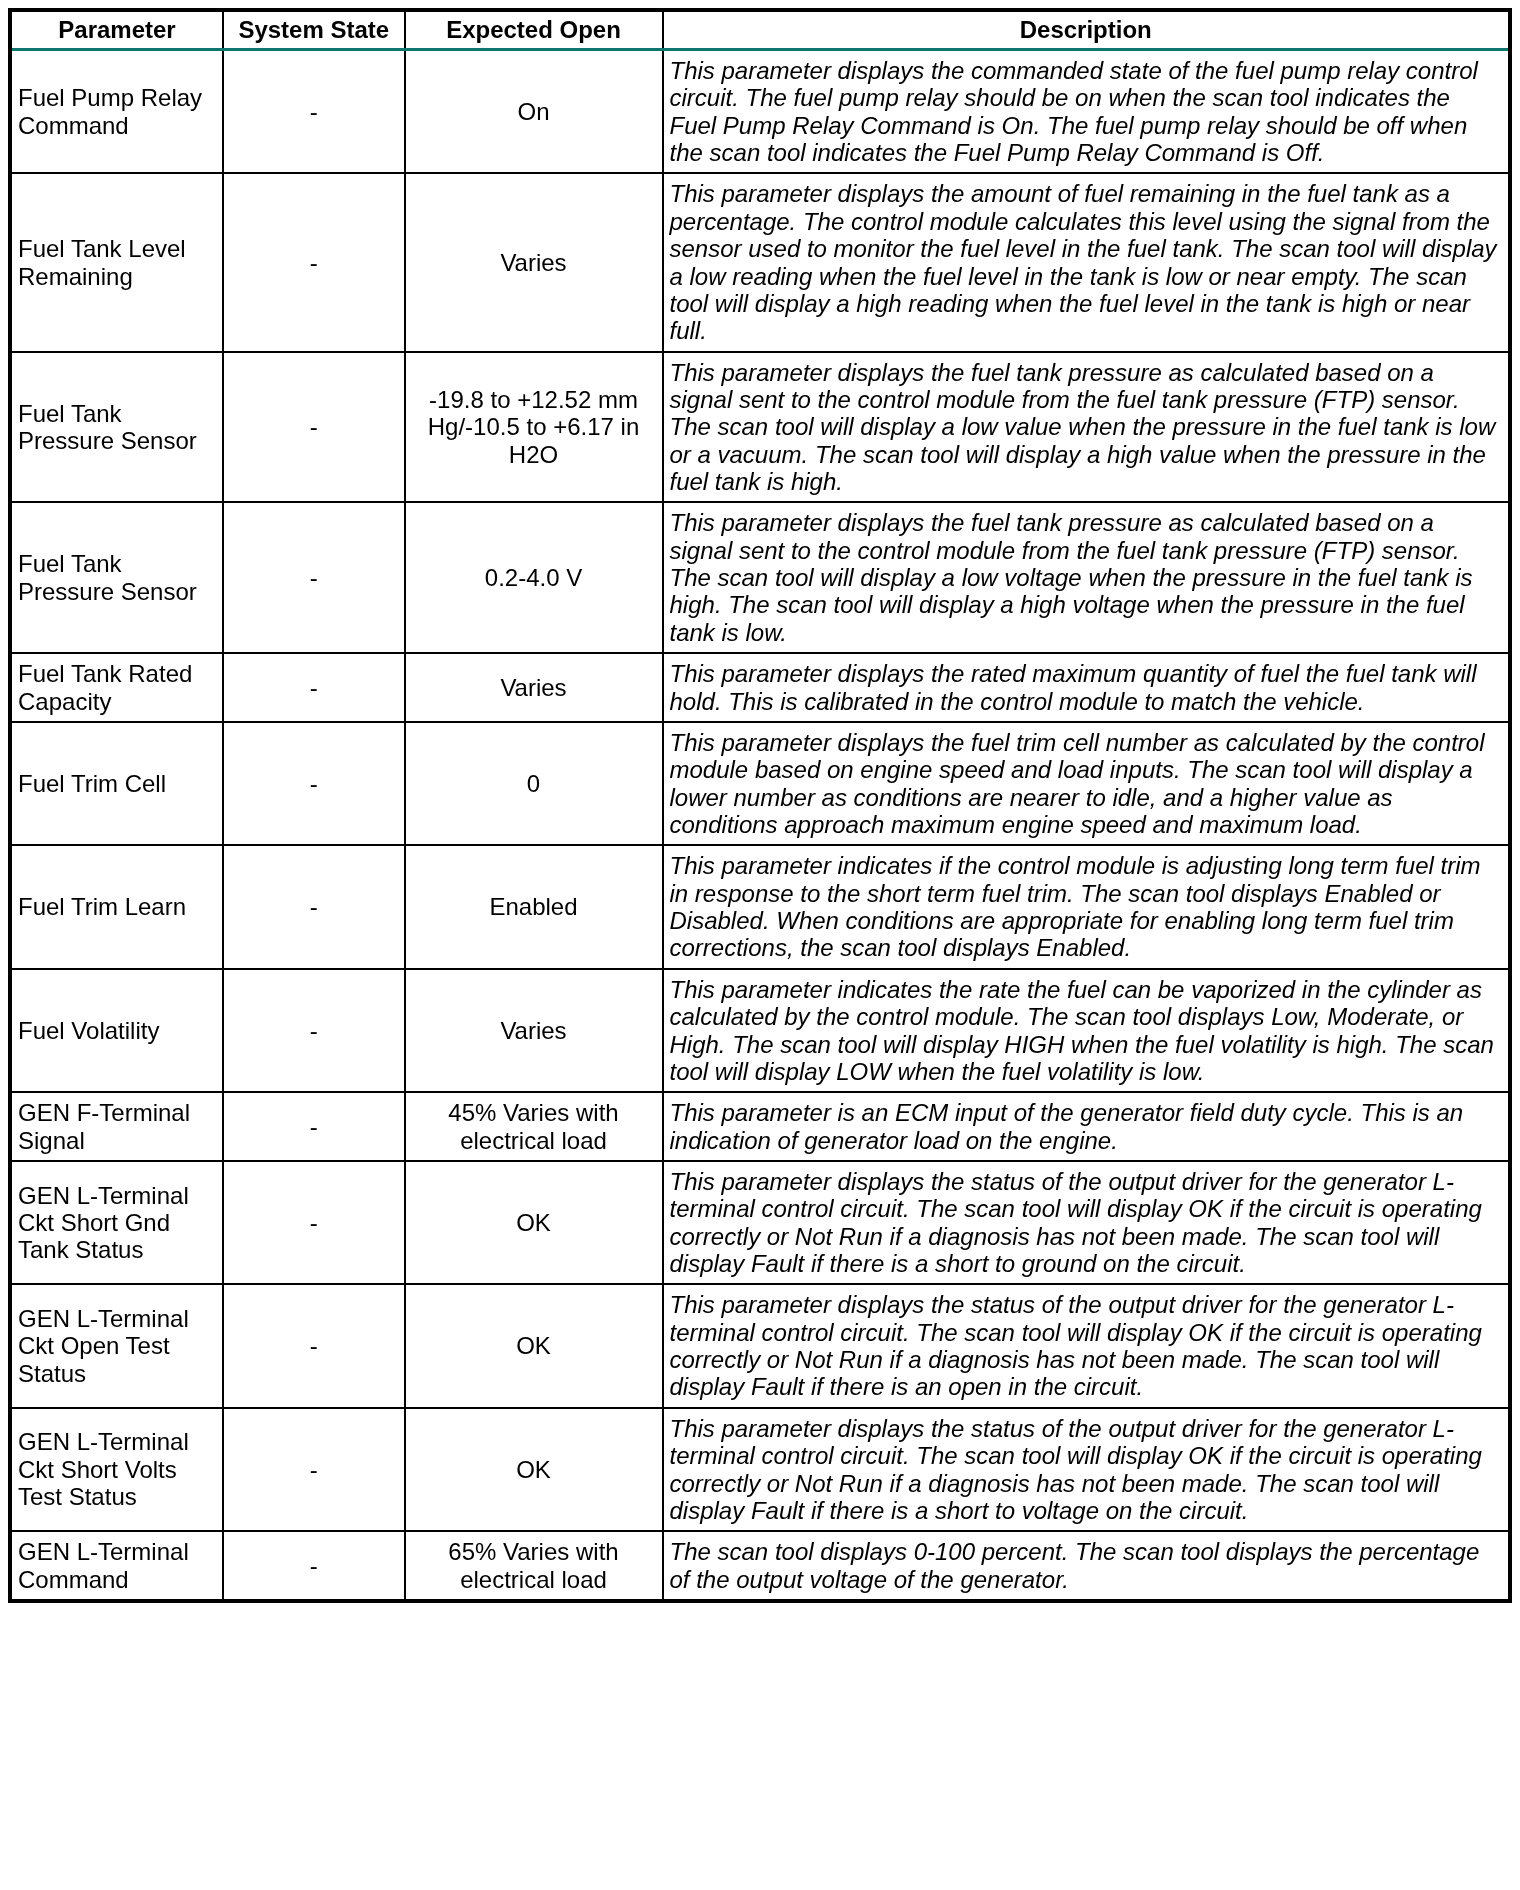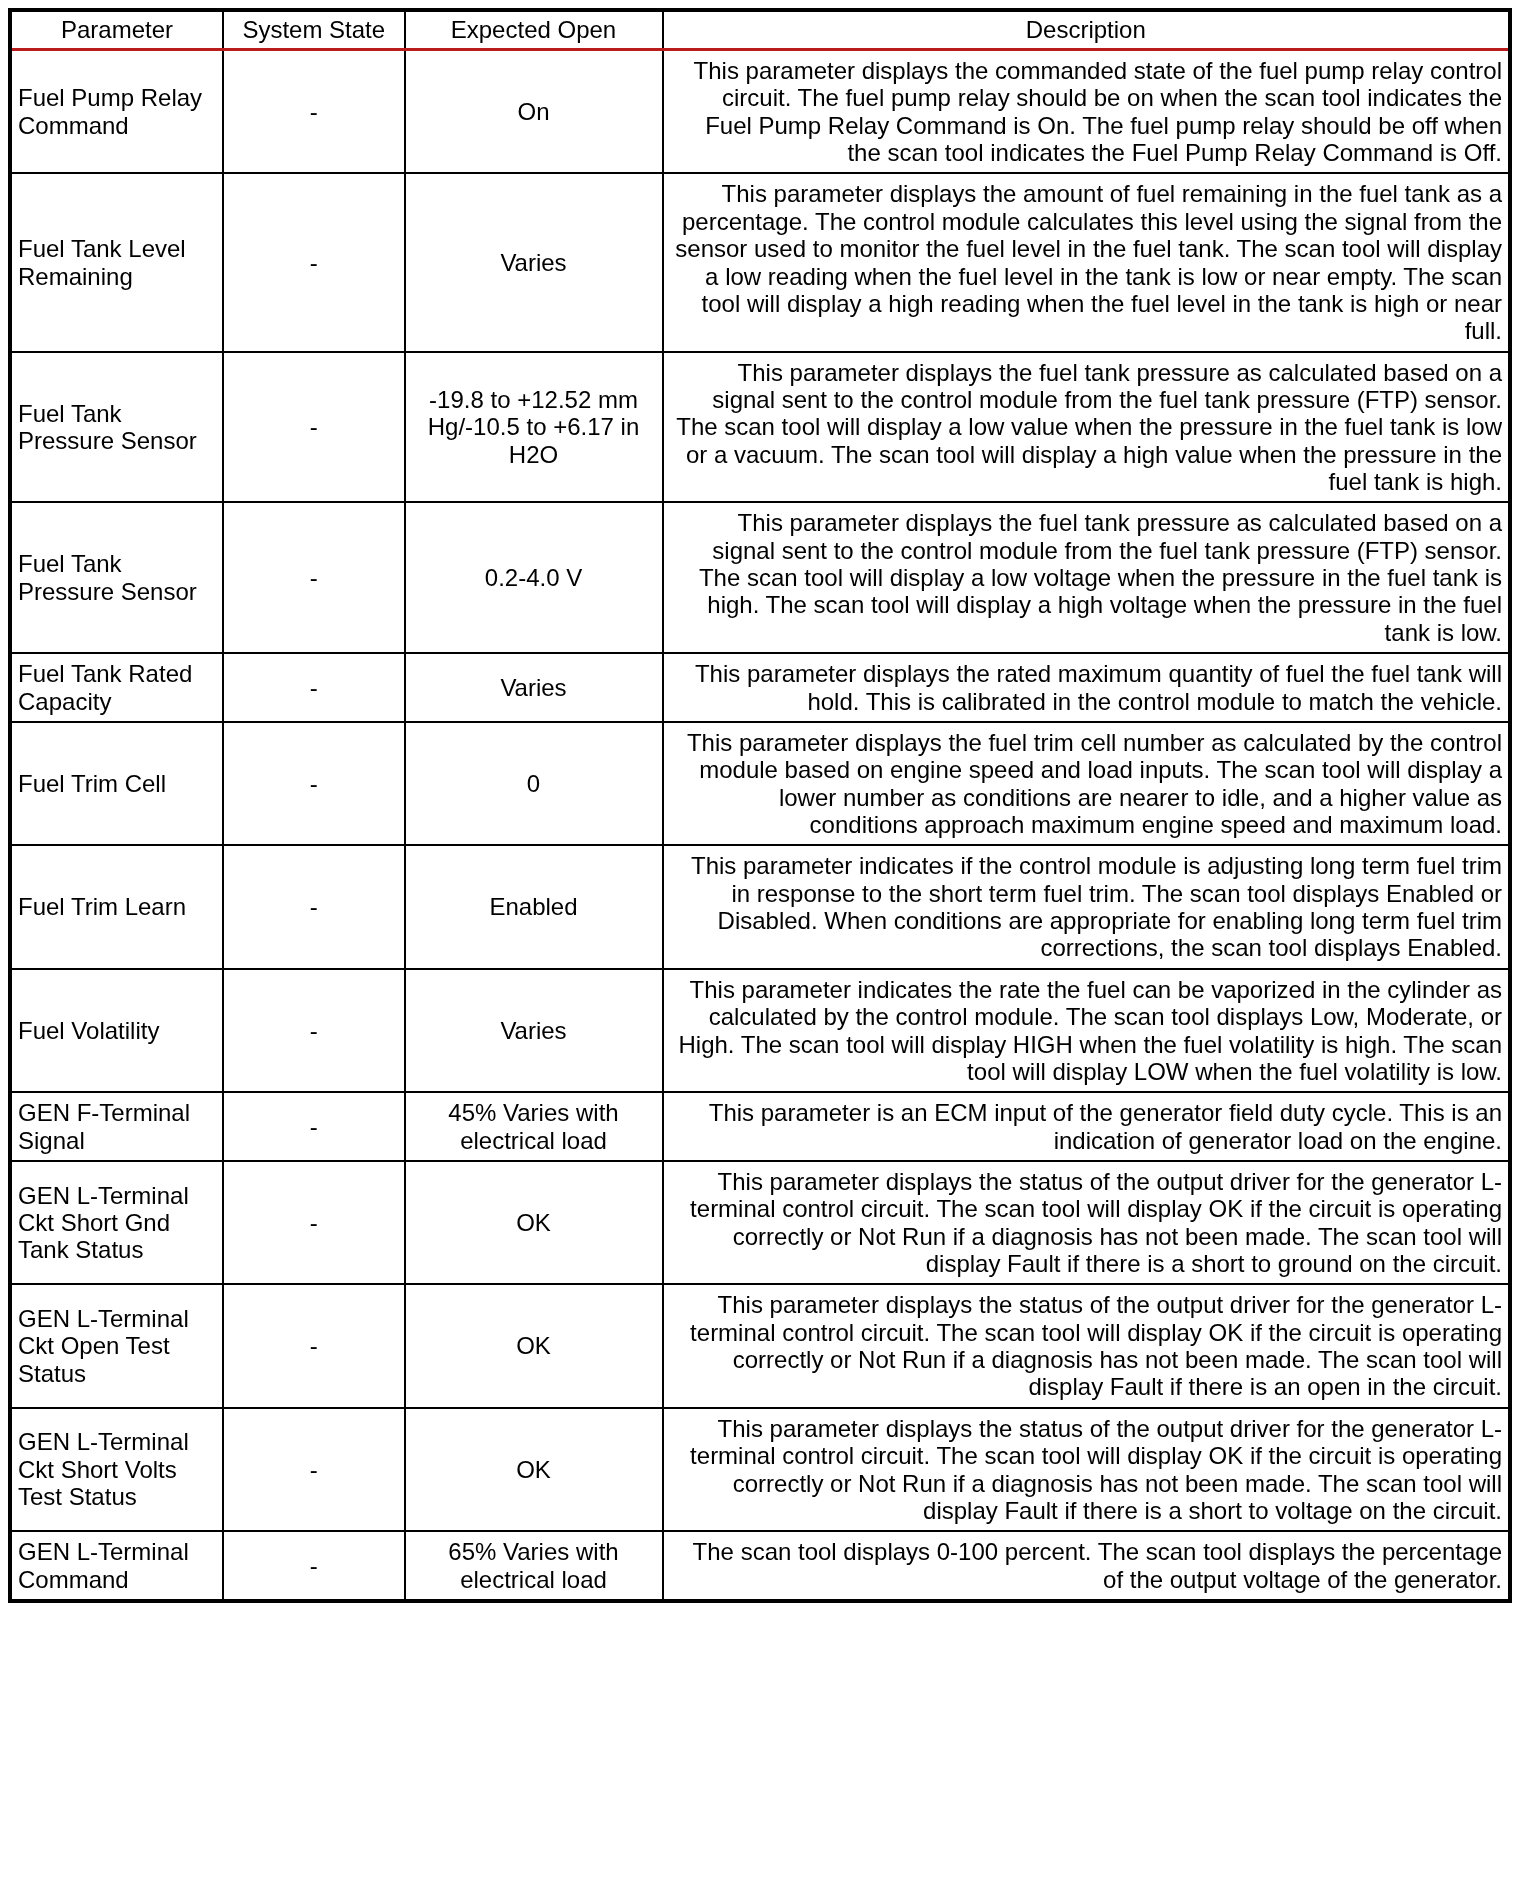--- a/index.html
+++ b/index.html
@@ -12,25 +12,25 @@
     width: 100%;
     border-collapse: collapse;
     table-layout: fixed;
     border: 4px solid #000;
   }
   table.param-table th,
   table.param-table td {
     border: 2px solid #000;
   }
   table.param-table thead th {
-    font-weight: normal;
+    font-weight: bold;
     font-size: 24px;
     text-align: center;
     padding: 4px 4px;
-    border-bottom: 3px solid #b91c1c;
+    border-bottom: 3px solid #0f766e;
     white-space: nowrap;
     overflow: hidden;
   }
   col.c-param    { width: 14.2%; }
   col.c-state    { width: 12.1%; }
   col.c-expected { width: 17.2%; }
   col.c-desc     { width: 56.5%; }
   table.param-table td {
     font-size: 24px;
     line-height: 1.14;
@@ -45,22 +45,23 @@
   td.state {
     text-align: center;
   }
   td.expected {
     text-align: center;
     padding-left: 10px;
     padding-right: 10px;
     margin-left: 25px;
   }
   td.desc {
-    text-align: right;
+    text-align: left;
     padding: 8px 8px 8px 8px;
+    font-style: italic;
   }
 </style>
 </head>
 <body>
 
 <table class="param-table">
   <colgroup>
     <col class="c-param">
     <col class="c-state">
     <col class="c-expected">

